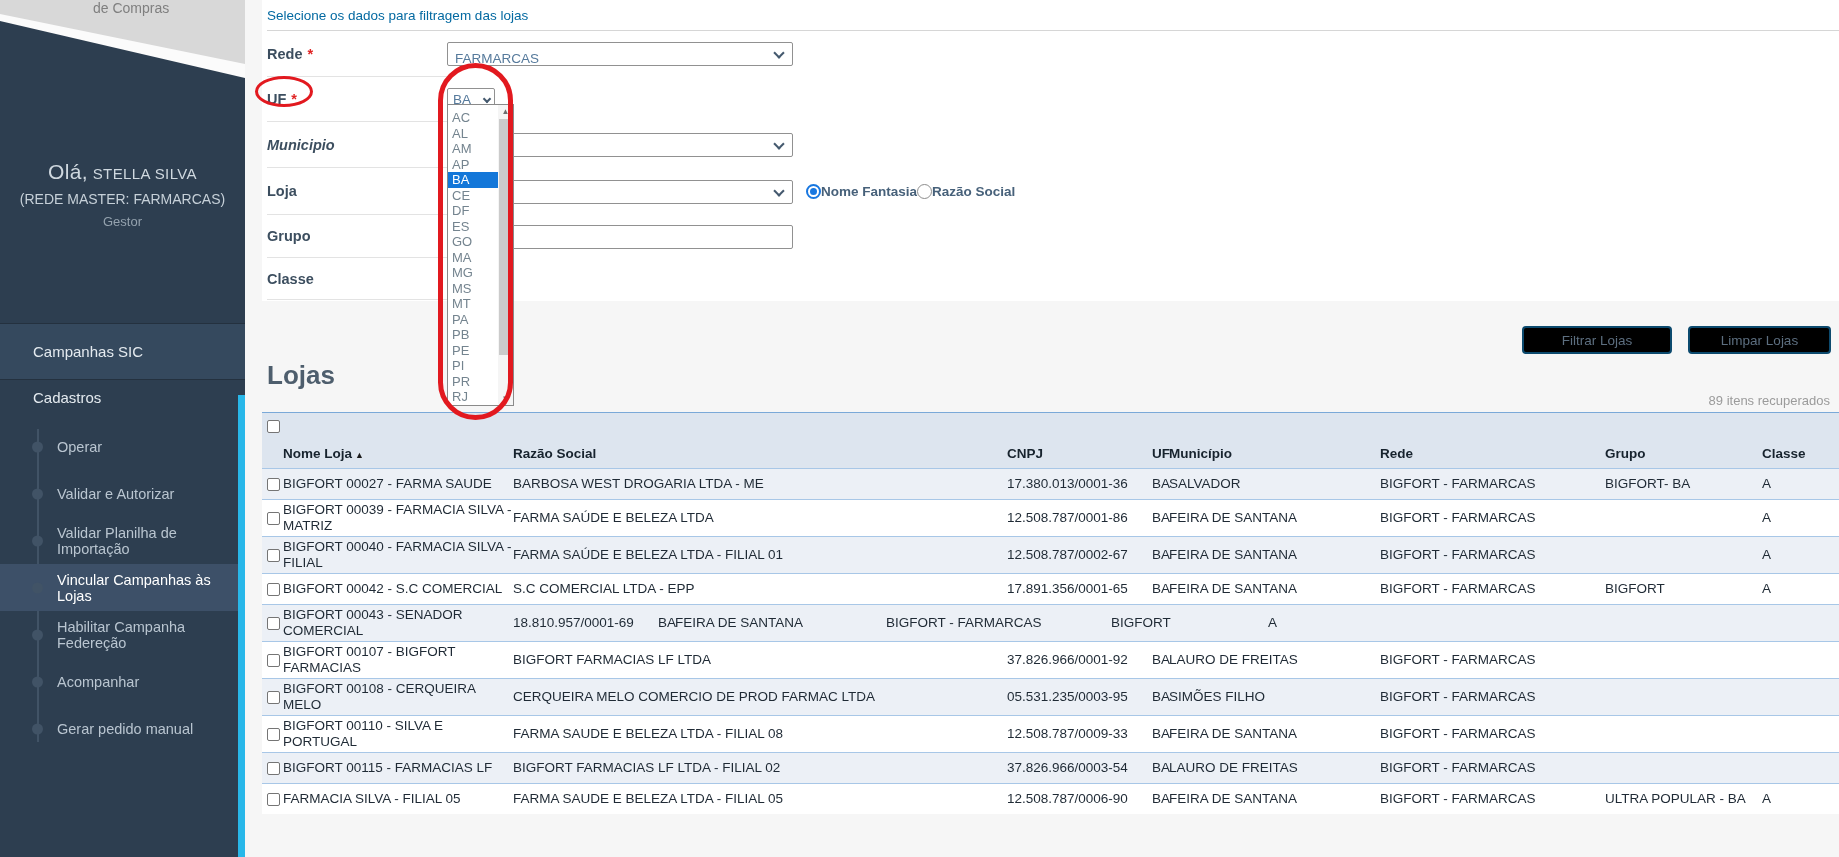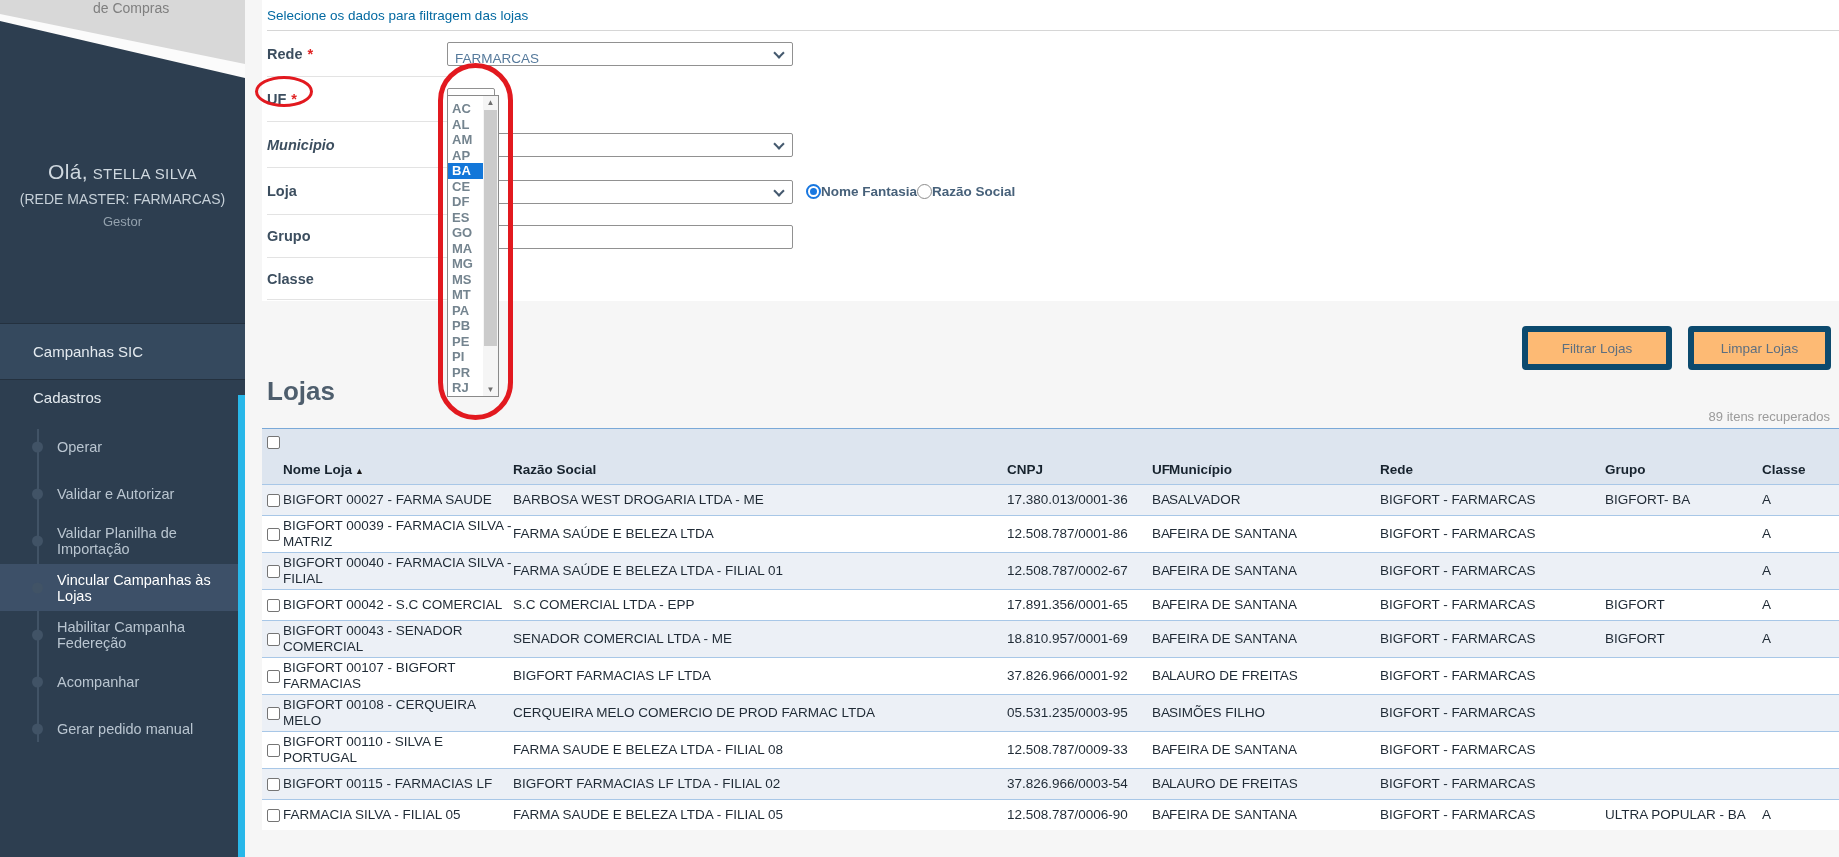--- a/index.html
+++ b/index.html
@@ -42,41 +42,41 @@
   .select .chev { position: absolute; right: 9px; top: 6px; width: 8px; height: 8px; border-right: 2px solid #44596e; border-bottom: 2px solid #44596e; transform: rotate(45deg); }
   .select.small { width: 48px; padding: 0 16px 0 5px; }
   .select.small .chev { right: 4px; top: 7px; width: 6px; height: 6px; }
   .text-input { width: 346px; height: 24px; border: 1px solid #919191; border-radius: 2px; background: #fff; }
   .radio-group { display: flex; align-items: center; margin-left: 13px; }
   .radio { width: 15px; height: 15px; border-radius: 50%; background: #fff; border: 1px solid #8d8d8d; flex-shrink: 0; }
   .radio.checked { border: 2px solid #1877e0; position: relative; }
   .radio.checked::after { content: ""; position: absolute; left: 2px; top: 2px; width: 7px; height: 7px; border-radius: 50%; background: #1877e0; }
   .radio-label { font-weight: bold; font-size: 13.5px; color: #47617a; }
   .actions { display: flex; justify-content: flex-end; gap: 16px; padding: 25px 8px 0 0; }
-  .btn { height: 44px; display: flex; align-items: center; justify-content: center; background: #fdba74; border: 6px solid #0c4a6e; border-radius: 4px; font-size: 13.5px; color: #5d6f80; cursor: pointer; }
+  .btn { height: 28px; display: flex; align-items: center; justify-content: center; background: #000000; border: 2px solid #0c4a6e; border-radius: 4px; font-size: 13.5px; color: #5d6f80; cursor: pointer; }
   .btn.filtrar { width: 150px; } .btn.limpar { width: 143px; }
   .lojas-heading { margin: 6px 0 0 22px; font-size: 26px; font-weight: 600; color: #4e5e6d; }
   .count { text-align: right; padding-right: 9px; font-size: 13px; color: #9b9b9b; margin-top: 2px; }
   
   .table-wrap { margin: 4px 0 0 17px; border-top: 1px solid #7aa9d8; }
   .table-head { background: #dde5ef; }
   .selectall-row { height: 26px; display: flex; align-items: center; padding-left: 5px; }
   .header-row { height: 29px; display: flex; align-items: center; font-weight: bold; font-size: 13.5px; color: #17232e; }
   .sort-arrow { font-size: 9px; margin-left: 3px; color: #1b1b1b; }
   .col-cb { width: 21px; padding-left: 5px; display: flex; align-items: center; flex-shrink: 0; }
   .col-nome { width: 230px; flex-shrink: 0; } .col-razao { width: 494px; flex-shrink: 0; }
   .col-cnpj { width: 145px; flex-shrink: 0; } .col-uf { width: 17px; flex-shrink: 0; }
   .col-mun { width: 211px; flex-shrink: 0; } .col-rede { width: 225px; flex-shrink: 0; }
   .col-grupo { width: 157px; flex-shrink: 0; } .col-classe { flex: 1; }
   .checkbox { width: 13px; height: 13px; border: 1px solid #757575; border-radius: 2px; background: #fff; cursor: pointer; flex-shrink: 0; }
   .data-row { display: flex; align-items: center; border-top: 1px solid #a8c7e7; font-size: 13.5px; color: #1f2a35; min-height: 31px; padding: 2px 0; background: #fff; }
   .data-row:nth-child(odd) { background: #ecf0f6; }
   .cell { line-height: 16px; }
   
-  .uf-dropdown { position: absolute; left: 202px; top: 95px; width: 52px; height: 302px; background: #fff; border: 1px solid #8a8a8a; display: flex; z-index: 30; font-weight: bold; }
+  .uf-dropdown { position: absolute; left: 202px; top: 104px; width: 67px; height: 302px; background: #fff; border: 1px solid #8a8a8a; display: flex; z-index: 30; }
   .uf-options { flex: 1; display: flex; flex-direction: column; padding-top: 5px; }
   .uf-option { height: 15.5px; display: flex; align-items: center; padding-left: 4px; font-size: 13px; color: #74848f; cursor: pointer; }
   .uf-option.selected { background: #1377d9; color: #fff; }
   .uf-scrollbar { width: 15px; display: flex; flex-direction: column; background: #f5f5f5; }
   .sb-arrow { height: 13px; display: flex; align-items: center; justify-content: center; font-size: 8px; color: #6e6e6e; cursor: pointer; }
   .sb-track { flex: 1; position: relative; }
   .sb-thumb { position: absolute; top: 1px; left: 1px; right: 1px; height: 236px; background: #cbcbcb; cursor: pointer; }
   
   .ellipse { position: absolute; border-style: solid; border-color: #e2191f; pointer-events: none; z-index: 40; background: transparent; }
   .ellipse-uf { left: 10px; top: 76px; width: 58px; height: 31px; border-width: 3px; border-radius: 50%; }
@@ -297,21 +297,20 @@
           <div class="cell col-rede">BIGFORT - FARMARCAS</div>
           <div class="cell col-grupo">BIGFORT</div>
           <div class="cell col-classe">A</div>
         </div>
 
         <div class="data-row">
           <div class="col-cb">
             <span class="checkbox"></span>
           </div>
           <div class="cell col-nome">BIGFORT 00043 - SENADOR COMERCIAL</div>
-          <div class="cell col-razao">SENADOR COMERCIAL LTDA - ME</div>
           <div class="cell col-cnpj">18.810.957/0001-69</div>
           <div class="cell col-uf">BA</div>
           <div class="cell col-mun">FEIRA DE SANTANA</div>
           <div class="cell col-rede">BIGFORT - FARMARCAS</div>
           <div class="cell col-grupo">BIGFORT</div>
           <div class="cell col-classe">A</div>
         </div>
 
         <div class="data-row">
           <div class="col-cb">

